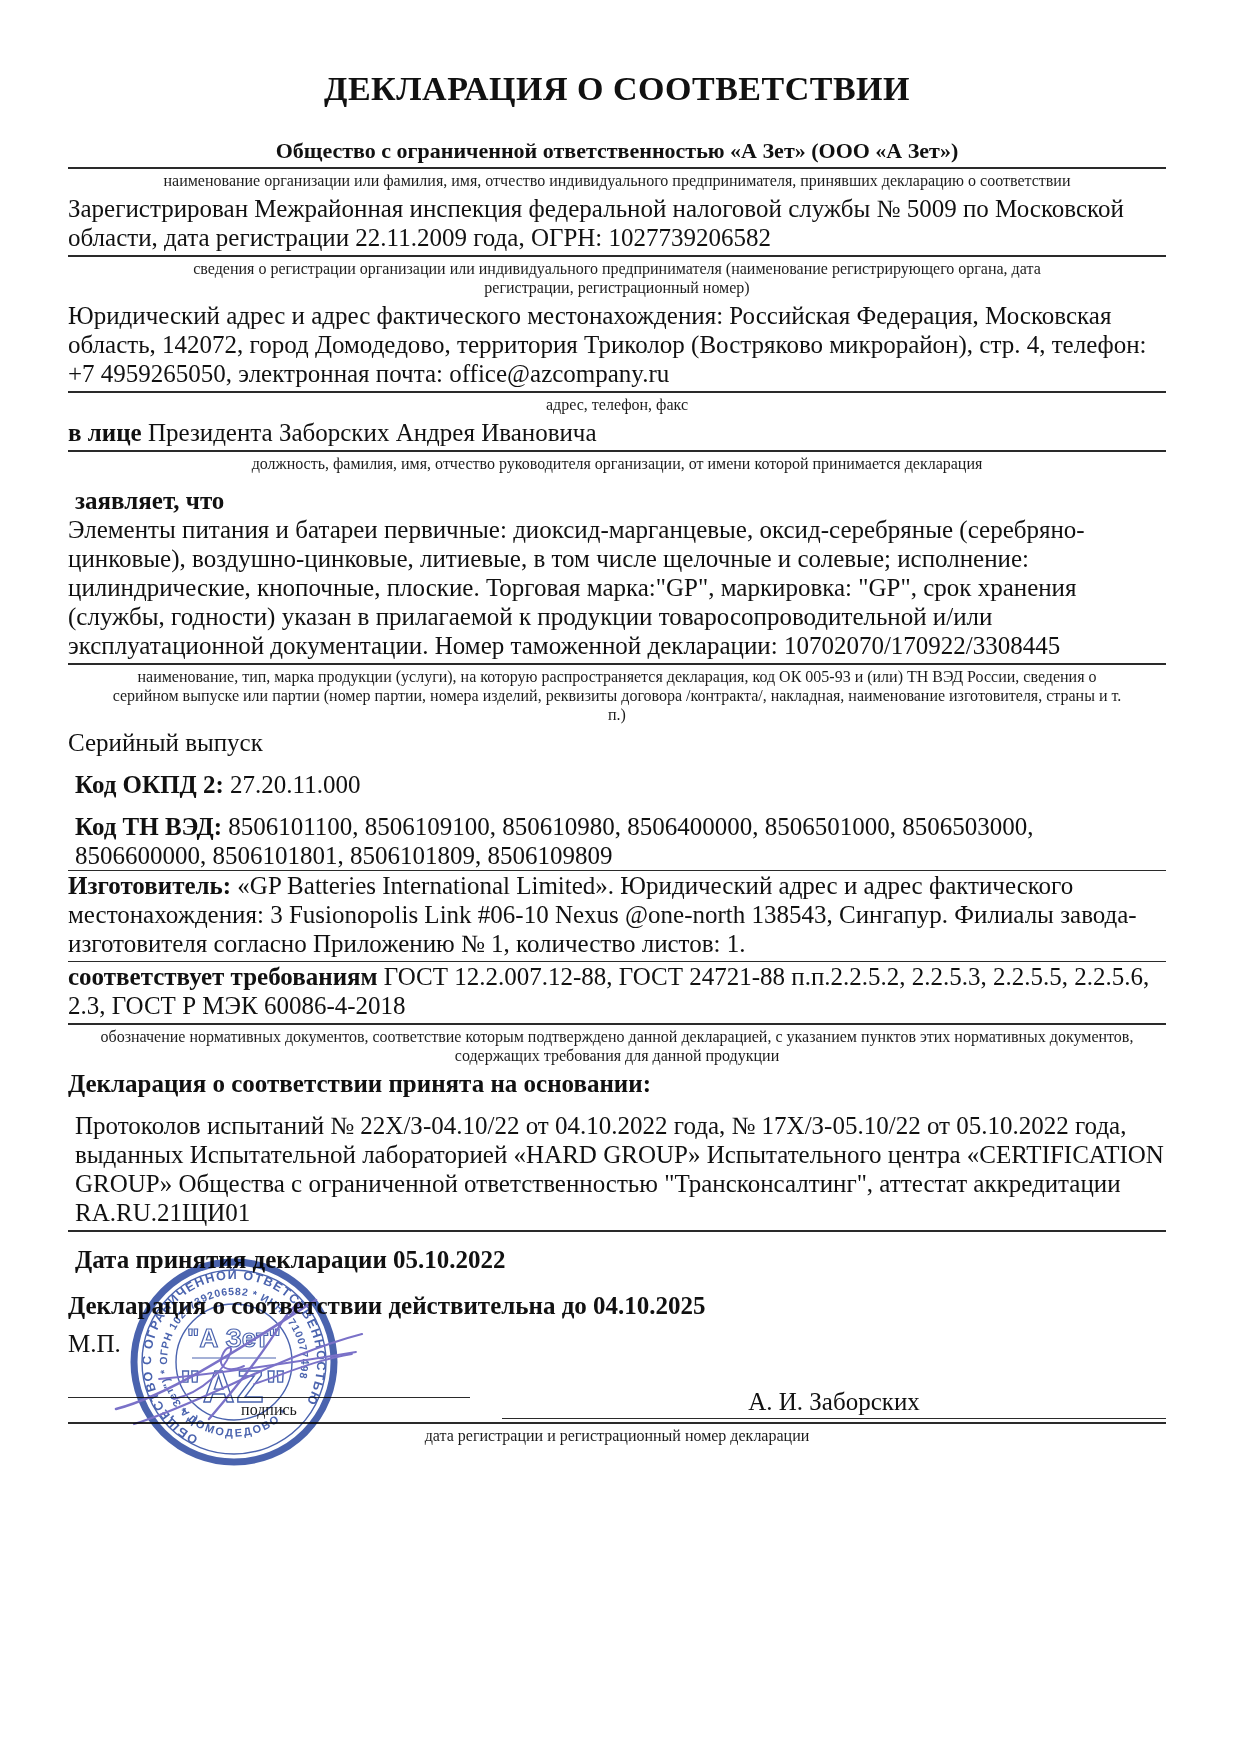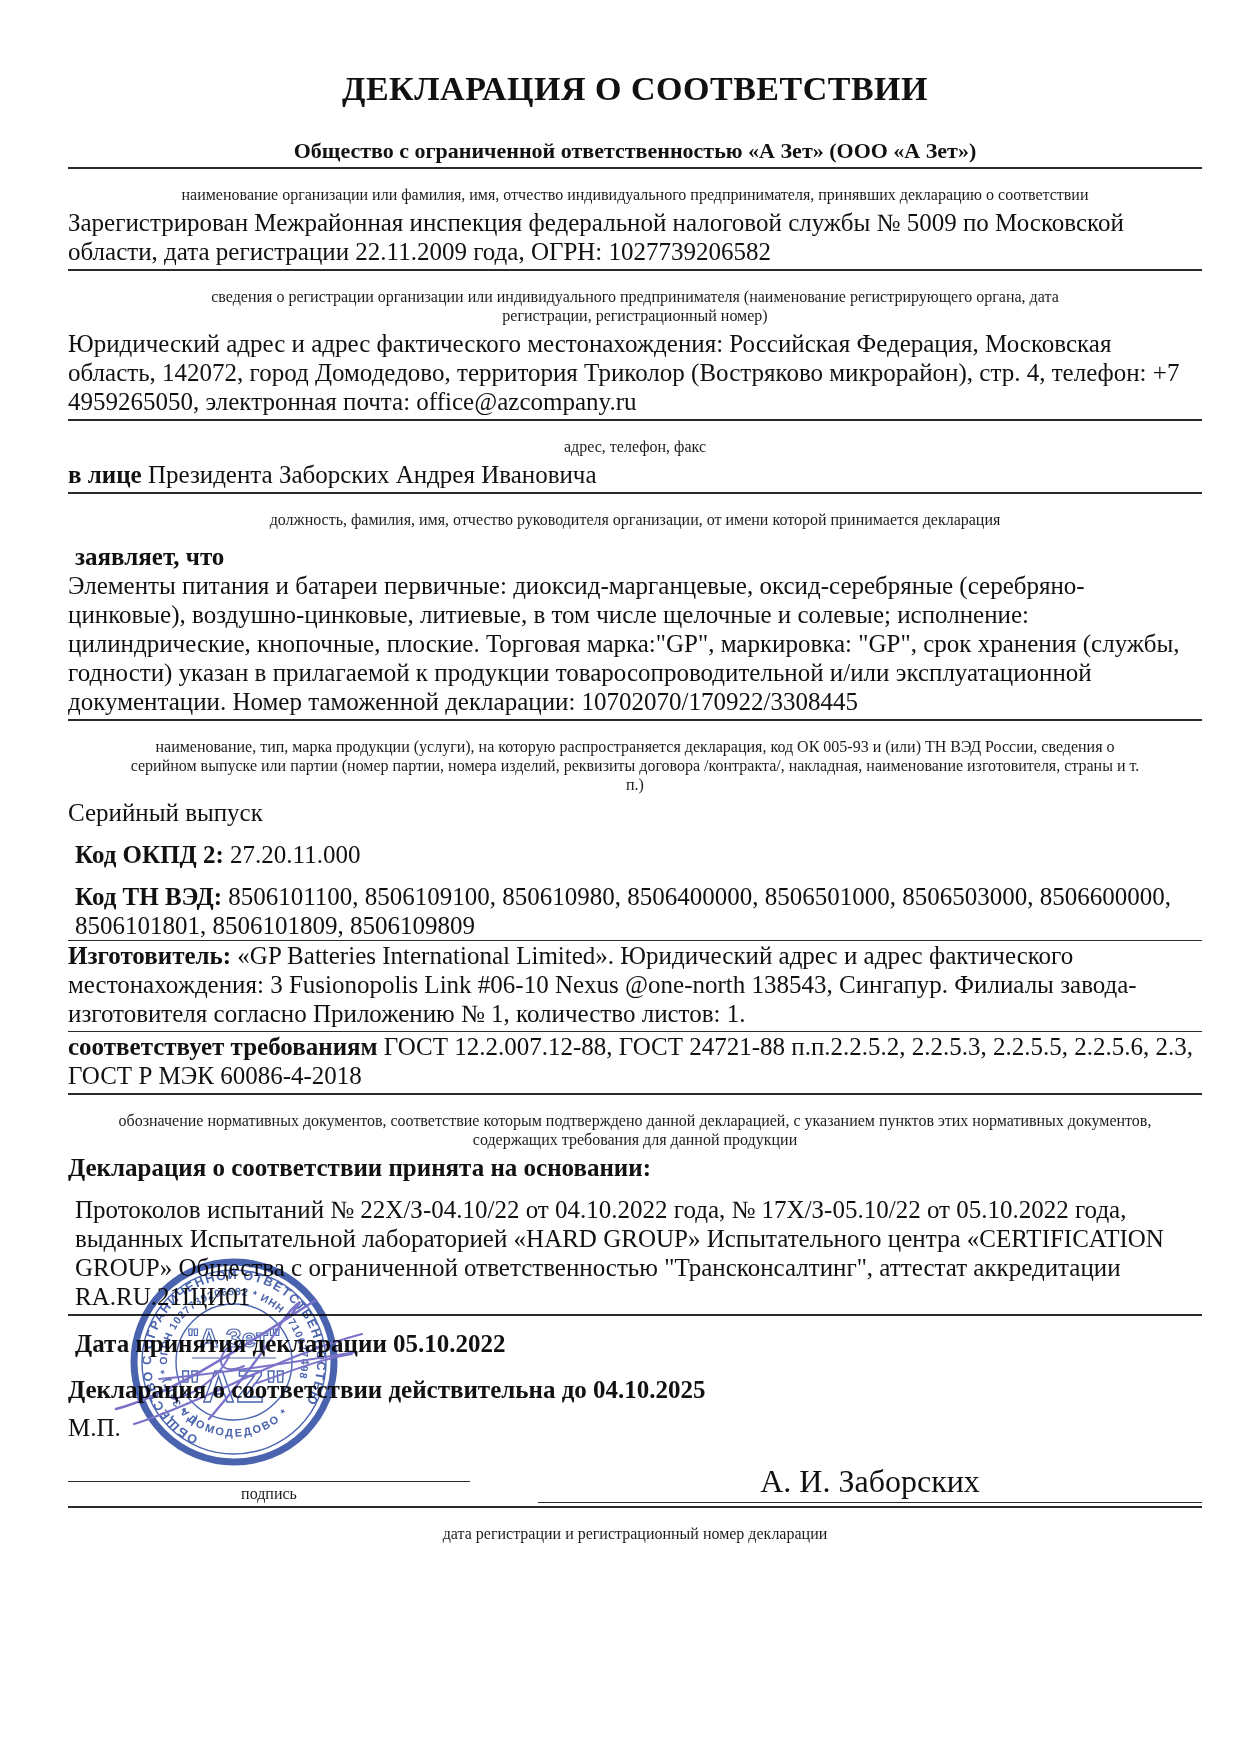--- a/index.html
+++ b/index.html
@@ -1,51 +1,51 @@
 <!DOCTYPE html>
 <html><head>
 <meta charset="utf-8">
 <style>
   html,body{margin:0;padding:0;background:#ffffff;}
   .page{
     position:relative;
     width:1241px;height:1755px;
     background:#ffffff;
     box-sizing:border-box;
-    padding:56px 39px 0 68px;
+    padding:56px 75px 0 68px;
     font-family:"Liberation Serif","DejaVu Serif",serif;
     color:#111;
     overflow:hidden;
   }
   .title{
     font-size:34px;font-weight:bold;text-align:center;
     margin:14px 0 30px 0;letter-spacing:.5px;
   }
   .bold{font-weight:bold;}
   .body{font-size:25px;line-height:29px;margin:0;}
   .org-name{font-size:22px;font-weight:bold;text-align:center;margin:0 0 3px 0;}
   .rule{border:none;border-top:2px solid #2a2a2a;margin:3px 0 0 0;height:0;}
   .rule-thin{border-top:1.5px solid #2a2a2a;}
   .caption{
     font-size:16px;line-height:19px;color:#1c1c1c;text-align:center;
-    margin:16px auto 4px auto;
+    margin:2px auto 4px auto;
   }
   .cap-w940{max-width:940px;}
   .cap-w1010{max-width:1015px;}
   .cap-w1060{max-width:1060px;}
   .mt-sm{margin-top:0;}
   .mt-md{margin-top:13px;margin-left:7px;}
   .mt-lg{margin-top:17px;}
   .sig-row{
     display:flex;justify-content:space-between;align-items:flex-end;
     margin-top:8px;
   }
   .sig-left{width:402px;}
   .sig-right{width:664px;}
-  .sig-name{font-size:32px;text-align:center;margin-bottom:2px;}
+  .sig-name{font-size:25px;text-align:center;margin-bottom:2px;}
   .sig-line{border-top:1.5px solid #2a2a2a;height:0;}
   .sig-caption{font-size:16px;line-height:19px;text-align:center;margin-top:2px;color:#1c1c1c;}
   .mp{margin-top:9px;}
   .stamp-wrap{
     position:absolute;left:104px;top:1234px;width:280px;height:234px;
     mix-blend-mode:multiply;opacity:.93;pointer-events:none;
   }
   .stamp-text{font-family:"Liberation Sans","DejaVu Sans",sans-serif;font-weight:bold;}
 </style>
 </head>

